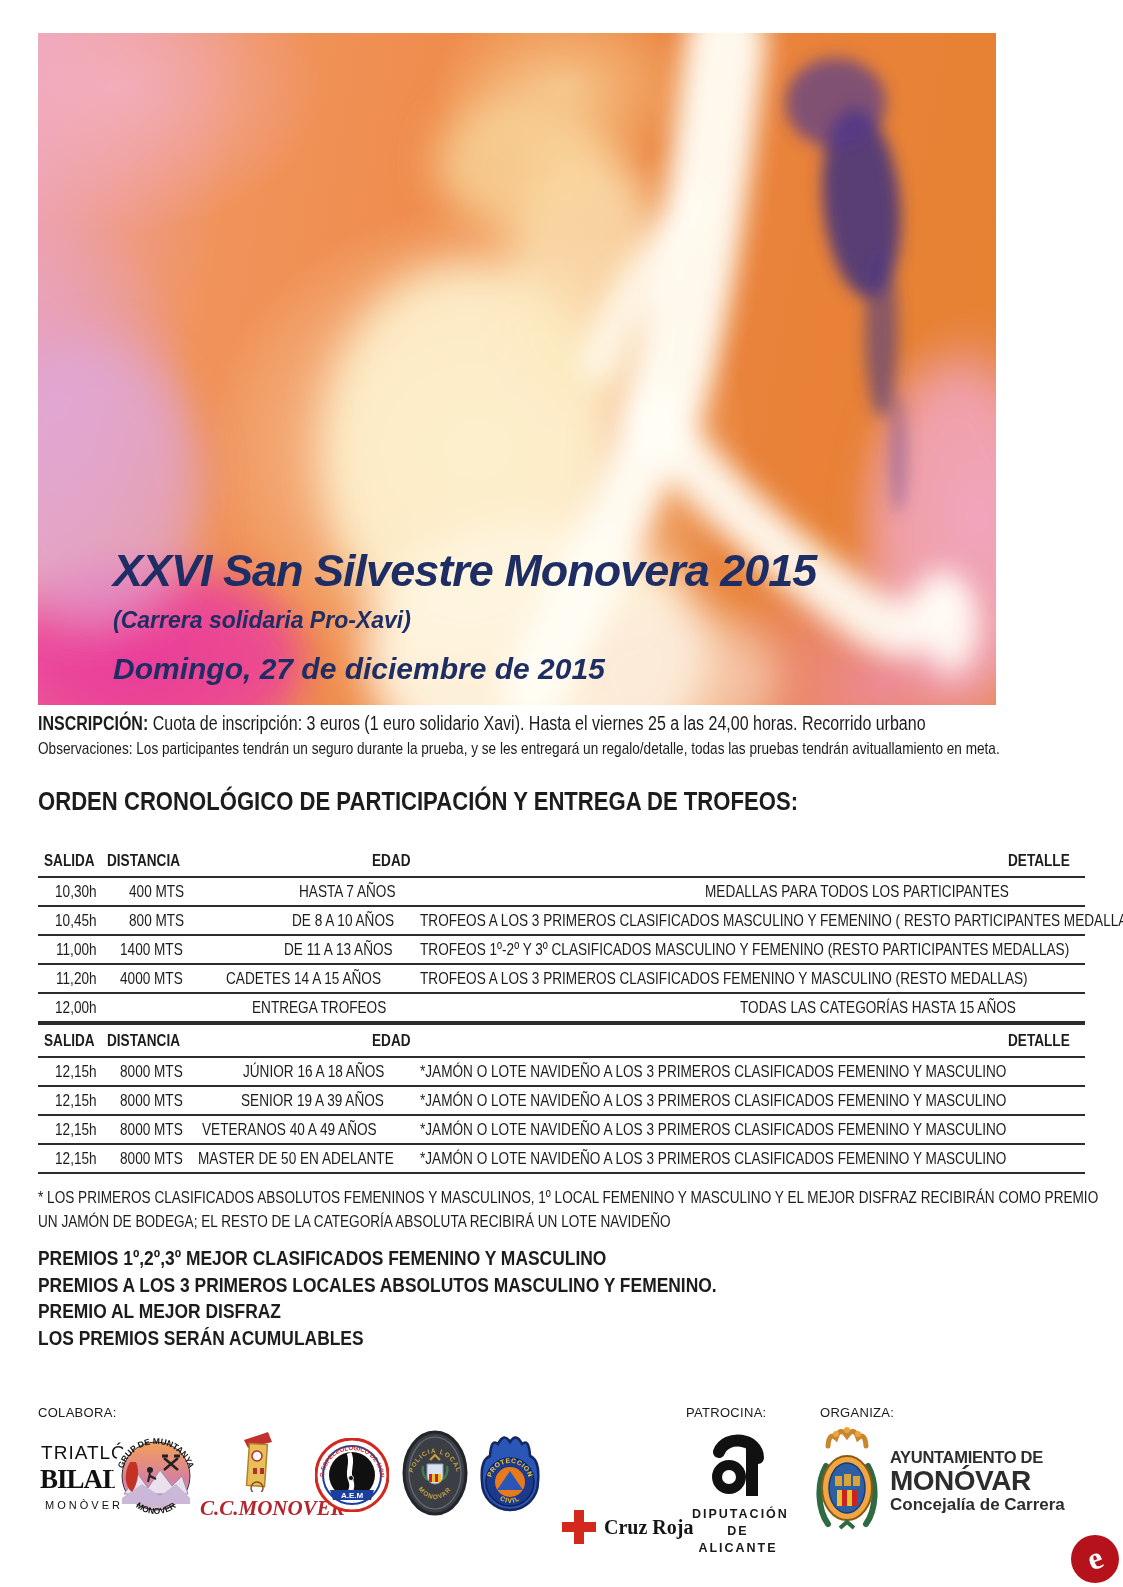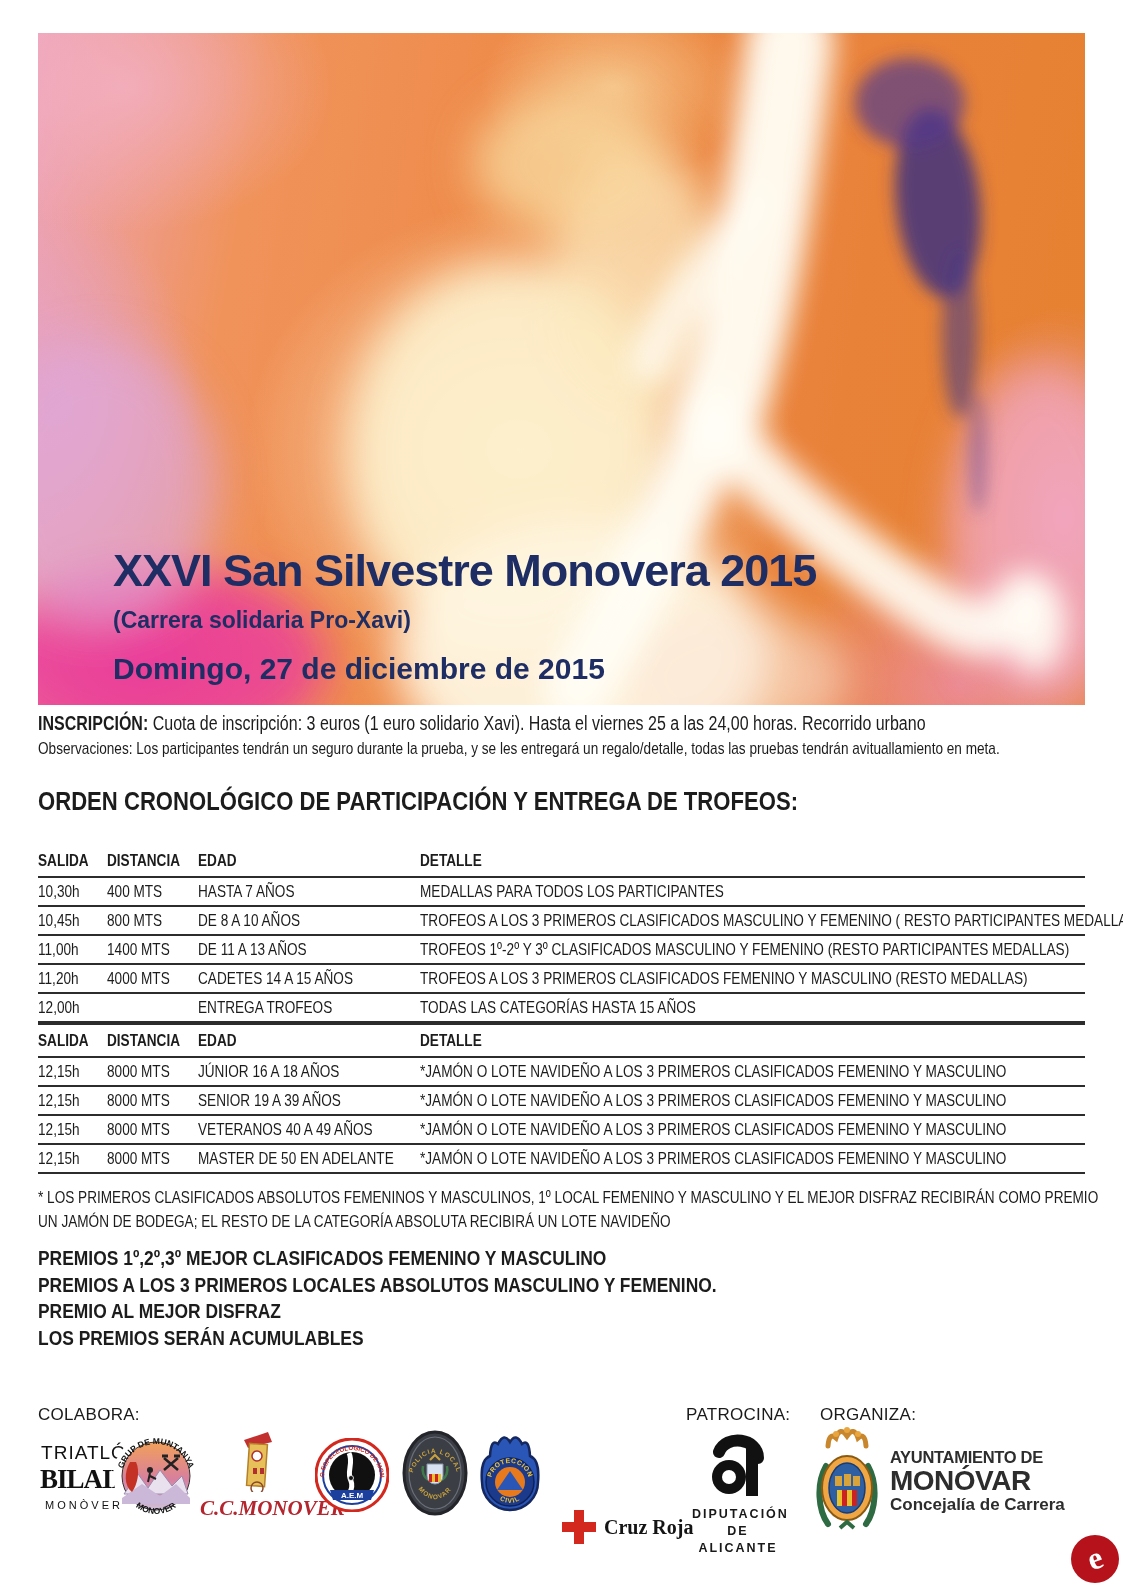--- a/index.html
+++ b/index.html
@@ -1,62 +1,62 @@
 <!DOCTYPE html>
 <html><head>
 <meta charset="utf-8">
 <style>
   html,body{margin:0;padding:0;background:#ffffff;}
   .page{position:relative;width:1123px;height:1587px;margin:0 auto;background:#fff;overflow:hidden;
         font-family:"Liberation Sans",sans-serif;color:#1c1c1c;}
 
   
-  .hero{position:absolute;left:38px;top:33px;width:1047px;height:672px;overflow:hidden;
+  .hero{position:absolute;left:38px;top:33px;width:958px;height:672px;overflow:hidden;
     background:
       radial-gradient(ellipse 300px 210px at 8% 8%,  rgba(243,176,193,.85), rgba(243,176,193,0) 70%),
       radial-gradient(ellipse 200px 280px at 2% 55%, rgba(226,164,208,.9),  rgba(226,164,208,0) 70%),
       radial-gradient(ellipse 250px 170px at 10% 93%,rgba(233,58,157,.8),   rgba(233,58,157,0) 70%),
       radial-gradient(ellipse 190px 130px at 55% 8%, rgba(248,214,158,.75), rgba(248,214,158,0) 70%),
       radial-gradient(ellipse 420px 380px at 46% 62%,rgba(255,243,214,.85), rgba(255,243,214,0) 65%),
       radial-gradient(ellipse 180px 300px at 98% 72%,rgba(240,164,196,.8),  rgba(240,164,196,0) 70%),
       radial-gradient(ellipse 260px 200px at 88% 97%,rgba(238,142,188,.7),  rgba(238,142,188,0) 70%),
-      linear-gradient(100deg,#eda4bd 0%,#f0935b 20%,#ee8a47 45%,#e9823a 72%,#e5812f 100%);}
+      linear-gradient(100deg,#eda4bd 0%,#f0935b 20%,#ee8a47 45%,#e9823a 72%,#e5812f 100%); font-style: italic;}
   .hero-art{position:absolute;left:0;top:0;width:100%;height:100%;}
 
   .hero-text{position:absolute;left:75px;top:514px;}
   .hero-text h1{margin:0;font-size:45px;line-height:48px;font-weight:700;letter-spacing:-1px;color:#1e2d63;}
   .hero-sub{margin-top:12px;font-size:23px;font-weight:700;color:#1e2d63;}
   .hero-date{margin-top:18px;font-size:30px;font-weight:700;color:#1e2d63;}
 
   
   .cond{display:inline-block;transform:scaleX(.8);transform-origin:0 50%;white-space:nowrap;}
   .cond85{display:inline-block;transform:scaleX(.85);transform-origin:0 50%;white-space:nowrap;}
 
   
   .inscripcion{position:absolute;left:38px;top:712px;width:1060px;}
   .ins-main{font-size:20px;}
   .ins-main b{font-weight:700;}
   .ins-obs{font-size:17px;margin-top:4px;}
 
   .orden-heading{position:absolute;left:38px;top:786px;font-size:26px;font-weight:700;}
 
   
-  .race-table{position:absolute;left:38px;top:845px;width:1047px;font-size:17px;}
+  .race-table{position:absolute;left:38px;top:845px;width:1047px;font-size:17px;text-align:right;}
   .tr{display:grid;grid-template-columns:69px 91px 222px 1fr;align-items:center;height:27px;
       border-bottom:2px solid #2c2c2c;}
   .tr.th{height:31px;font-weight:700;}
   .tr.th2{border-top:2px solid #2c2c2c;}
   .td{overflow:visible;}
 
   
   .footnote{position:absolute;left:38px;top:1186px;font-size:17px;line-height:24px;}
   .prizes{position:absolute;left:38px;top:1245px;font-size:20.5px;font-weight:700;line-height:26.5px;}
 
   
-  .footer-label{position:absolute;font-size:17px;color:#1a1a1a;letter-spacing:.3px;}
+  .footer-label{position:absolute;font-size:13px;color:#1a1a1a;letter-spacing:.3px;}
   .lab-colabora{left:38px;top:1405px;}
   .lab-patrocina{left:686px;top:1405px;}
   .lab-organiza{left:820px;top:1405px;}
 
   .logo{position:absolute;}
   
   .logo-triatlo{left:40px;top:1442px;width:88px;text-align:center;color:#111;}
   .logo-triatlo .t1{font-size:19px;letter-spacing:1px;}
   .logo-triatlo .t2{font-size:27px;font-weight:800;letter-spacing:-1px;font-family:"Liberation Serif",serif;}
   .logo-triatlo .t3{font-size:11px;letter-spacing:3px;margin-top:4px;}

